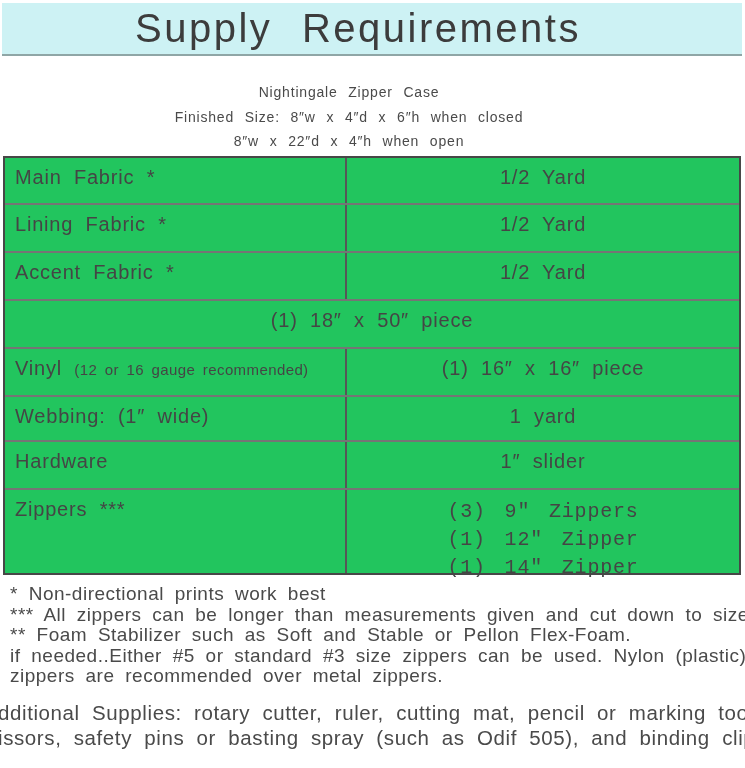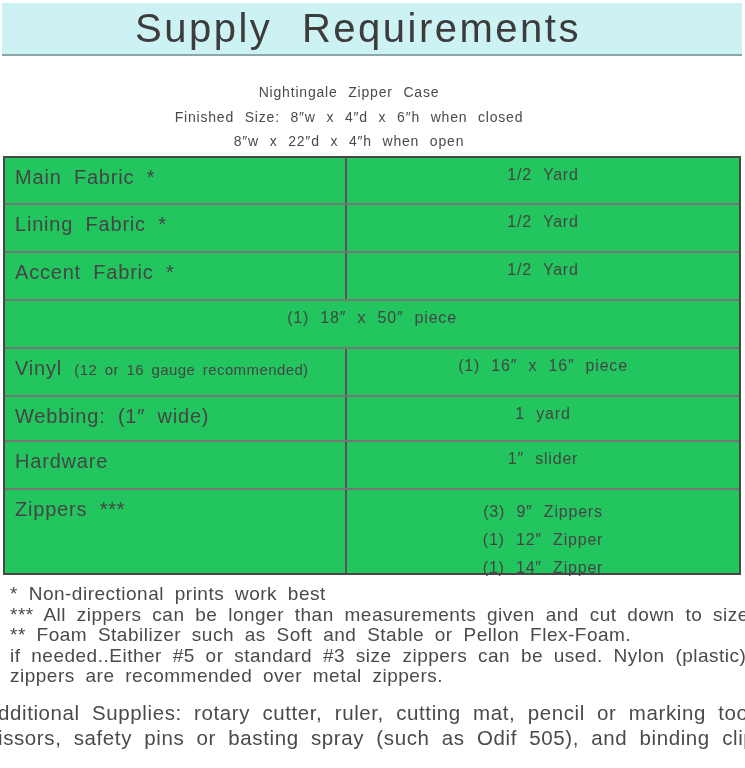--- a/index.html
+++ b/index.html
@@ -36,24 +36,24 @@
   .t-row { display: flex; border-bottom: 2px solid #757575; }
   .t-row:last-child { border-bottom: none; }
   .cell-item {
     flex: 0 0 330px; border-right: 2px solid #575757;
     padding: 8px 0 0 10px;
     font-size: 20px; letter-spacing: 0.8px; word-spacing: 6px;
     white-space: nowrap; overflow: hidden;
   }
   .cell-value {
     flex: 1 1 auto; text-align: center; padding-top: 8px;
-    font-size: 16px; letter-spacing: 0.8px; word-spacing: 6px;
+    font-size: 20px; letter-spacing: 0.8px; word-spacing: 6px;
   }
   .item-note { font-size: 15px; letter-spacing: 0.4px; word-spacing: 3px; }
-  .value-line { line-height: 28px; }
+  .value-line { line-height: 28px; font-family: Liberation Mono, monospace; }
   .footnotes {
     position: absolute; top: 584px; left: 10px; width: 730px;
     font-size: 19px; line-height: 20.6px;
     letter-spacing: 0.5px; word-spacing: 5px; color: #4a4a4a;
     white-space: nowrap;
   }
   .additional {
     position: absolute; top: 701px; left: -2px; width: 750px;
     font-size: 20.5px; line-height: 24.5px;
     letter-spacing: 0.6px; word-spacing: 6px; color: #4a4a4a;

